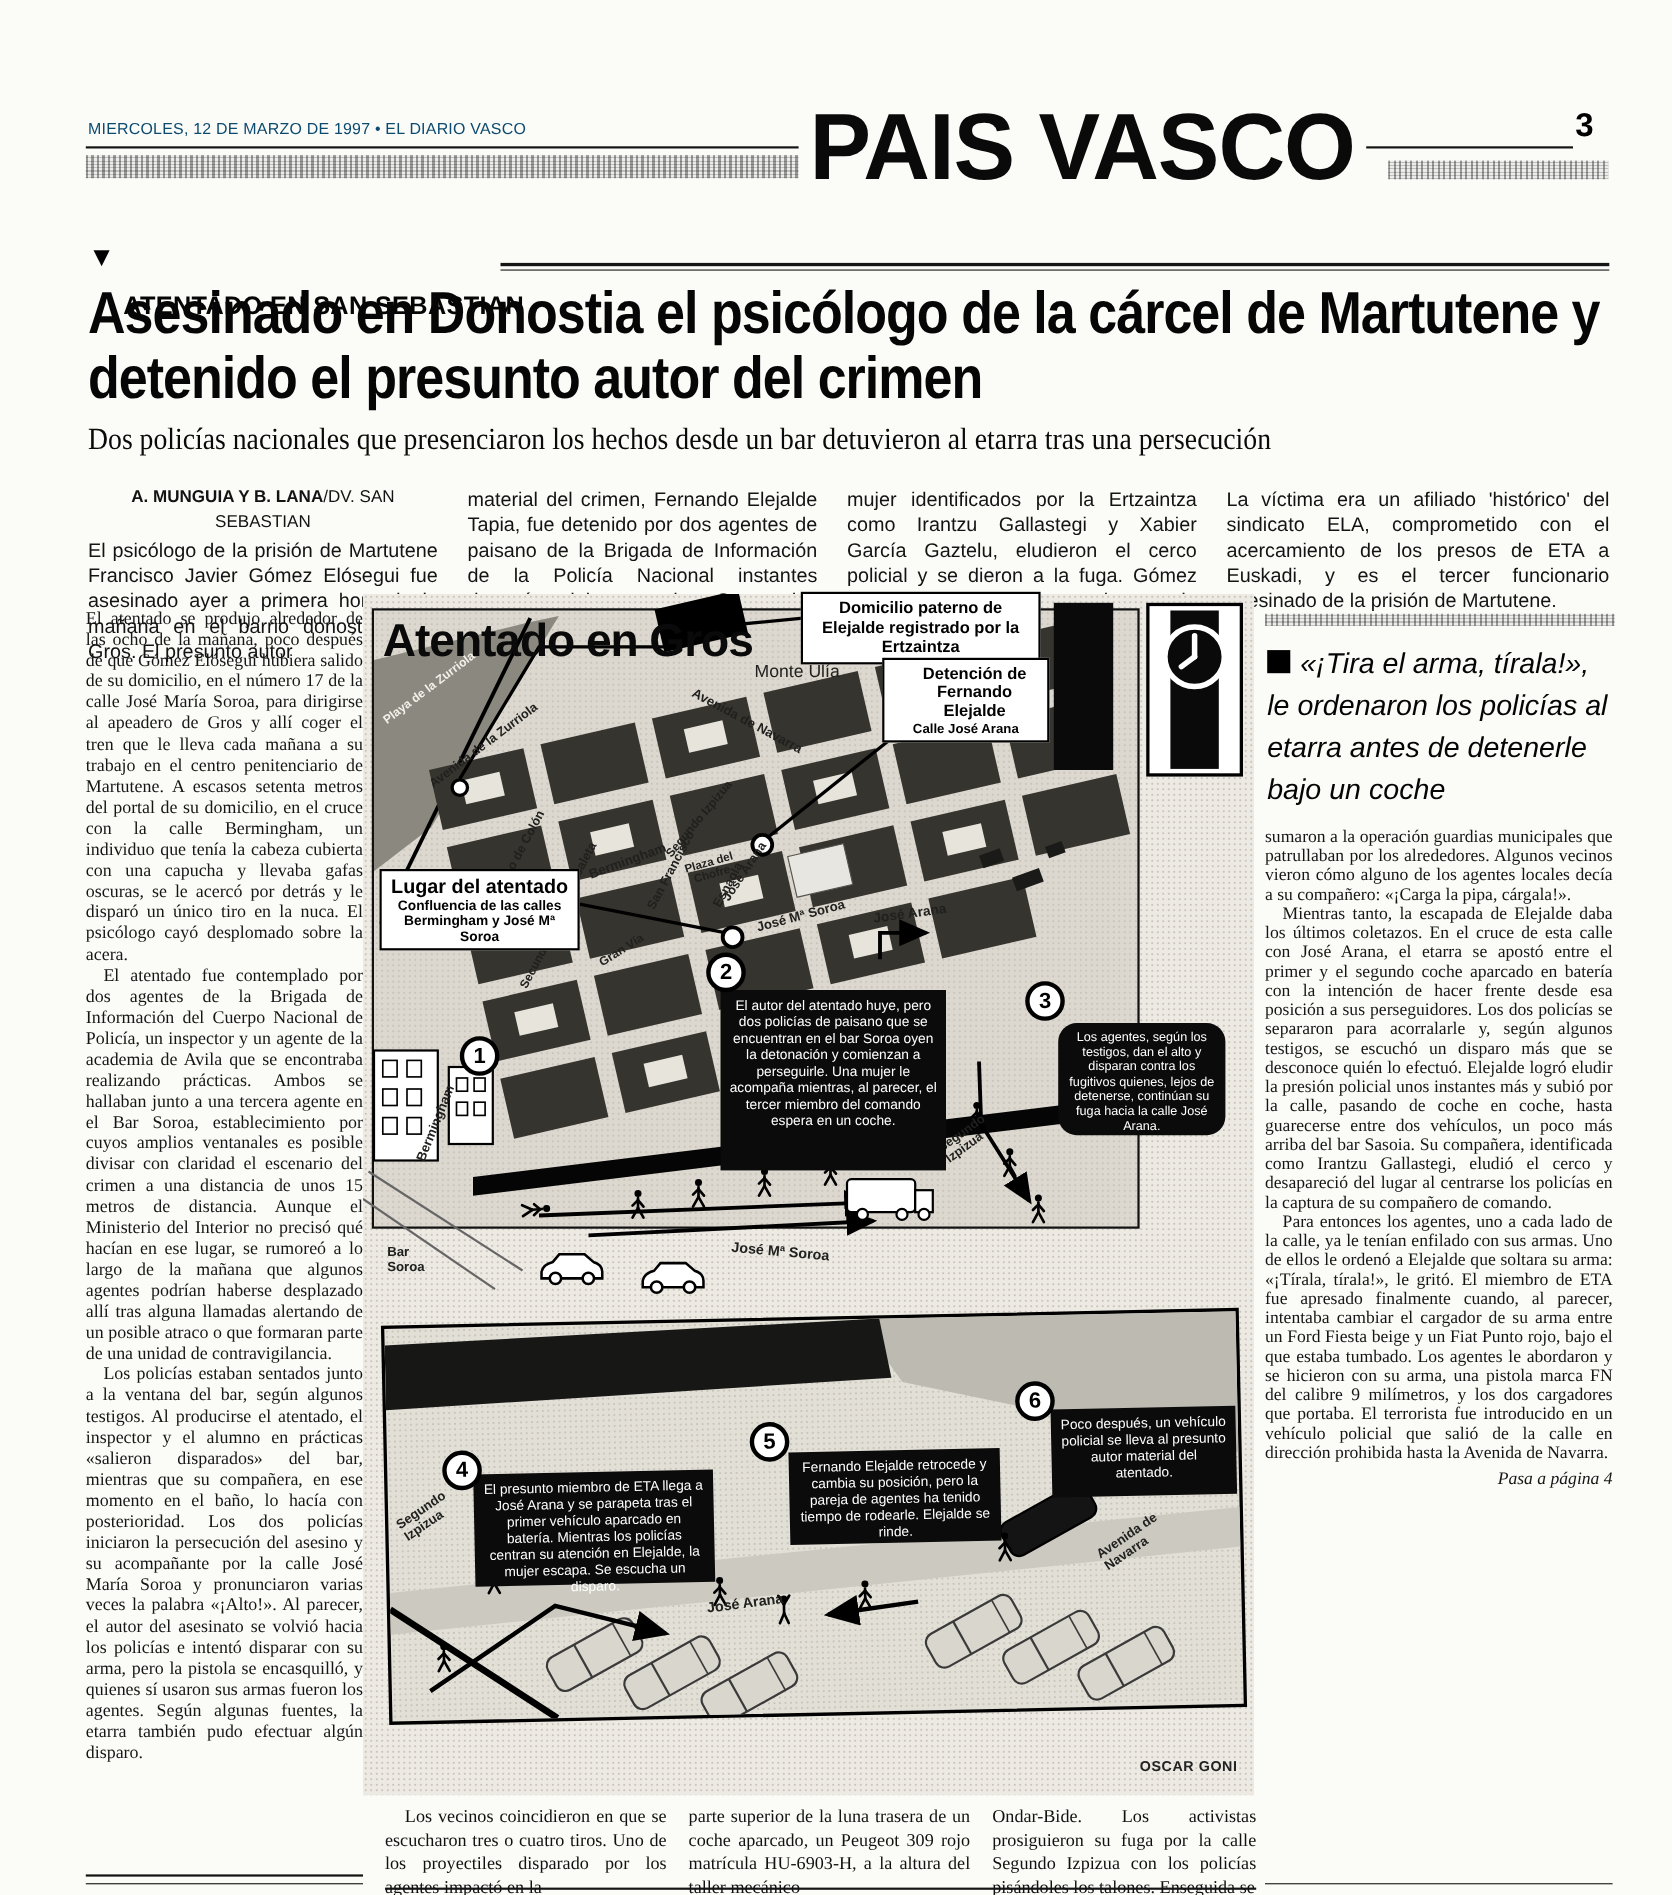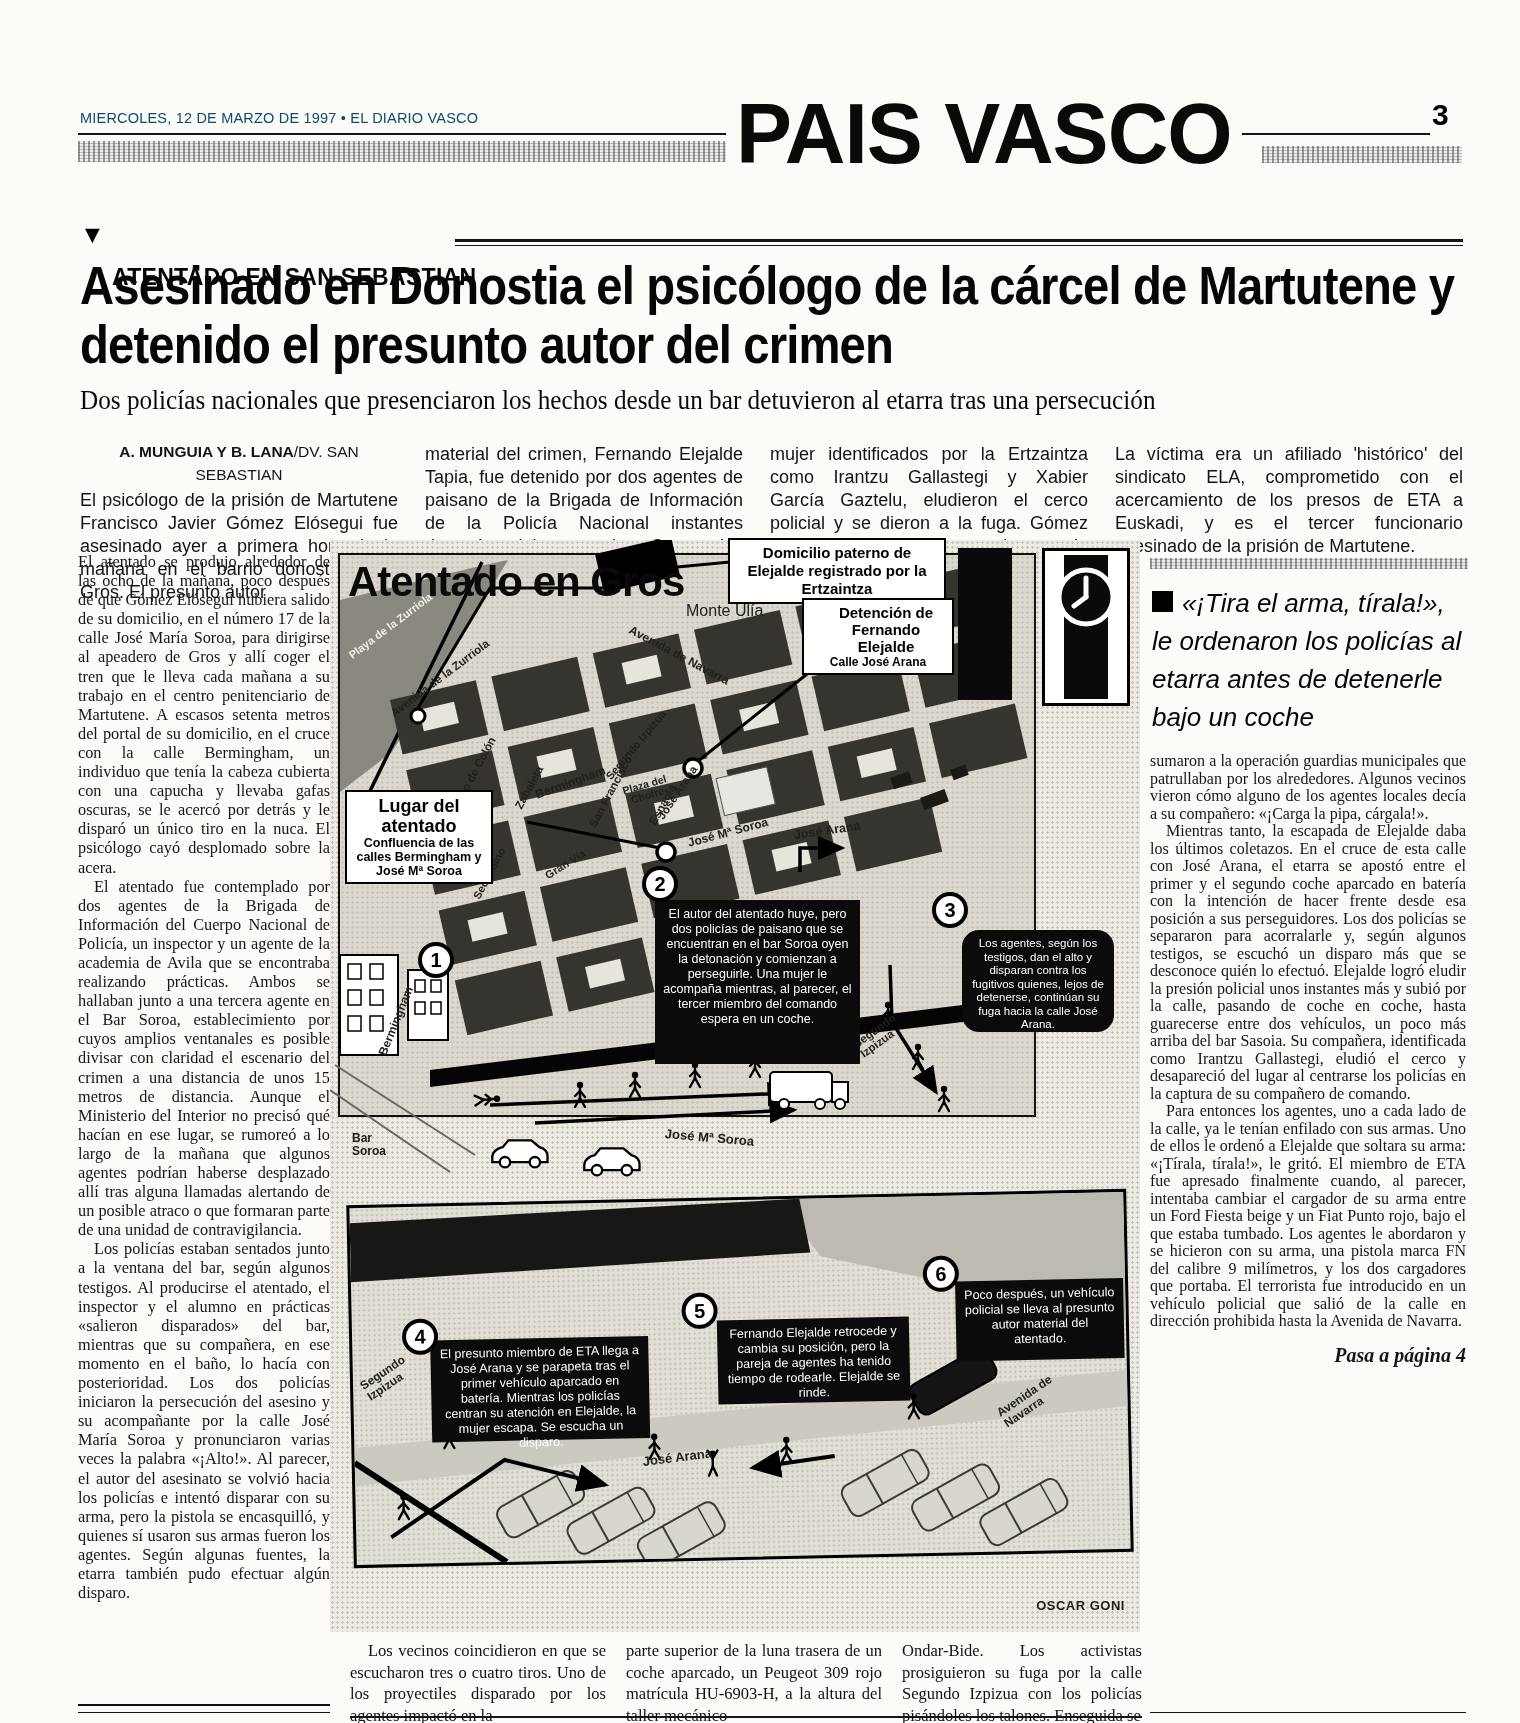--- a/index.html
+++ b/index.html
@@ -224,21 +224,21 @@
         <line x1="32" y1="32" x2="32" y2="13" stroke="#fff" stroke-width="5" stroke-linecap="round"></line>
         <line x1="32" y1="32" x2="20" y2="41" stroke="#fff" stroke-width="5" stroke-linecap="round"></line>
       </svg>
     </div>
 
     <div class="wcallout" style="left:398px;top:-2px;width:218px;font-size:15px;font-weight:bold;line-height:18px;">Domicilio paterno de Elejalde registrado por la Ertzaintza</div>
     <div class="wcallout" style="left:472px;top:58px;width:152px;">
       <div style="font-size:15px;font-weight:bold;line-height:17px;margin-left:16px;">Detención de Fernando Elejalde</div>
       <div style="font-size:12px;font-weight:bold;">Calle José Arana</div>
     </div>
-    <div class="wcallout" style="left:15px;top:250px;width:148px;">
+    <div class="wcallout" style="left:15px;top:250px;width:182px;">
       <div style="font-size:18px;font-weight:bold;line-height:20px;">Lugar del atentado</div>
       <div style="font-size:12.5px;font-weight:bold;line-height:14px;">Confluencia de las calles Bermingham y José Mª Soroa</div>
     </div>
 
     <div class="mlabel" style="left:20px;top:110px;transform:rotate(-37deg);font-size:11px;color:#f2f0ea;">Playa de la Zurriola</div>
     <div class="mlabel" style="left:62px;top:168px;transform:rotate(-37deg);font-size:11.5px;">Avenida de la Zurriola</div>
     <div class="mlabel" style="left:122px;top:268px;transform:rotate(-62deg);font-size:11.5px;">Paseo de Colón</div>
     <div class="mlabel" style="left:188px;top:262px;transform:rotate(-62deg);font-size:11.5px;">Zabaleta</div>
     <div class="mlabel" style="left:262px;top:280px;transform:rotate(-62deg);font-size:11.5px;">San Francisco</div>
     <div class="mlabel" style="left:322px;top:278px;transform:rotate(-62deg);font-size:11.5px;">Esnaola</div>
@@ -307,21 +307,21 @@
 
   <div class="abs halftone" style="left:1150px;top:558px;width:318px;height:11px;"></div>
   <div class="abs pq" style="left:1152px;top:584px;width:316px;">
     <span style="display:inline-block;width:21px;height:21px;background:#000;margin-right:9px;"></span><span>«¡Tira el arma, tírala!», le ordenaron los policías al etarra antes de detenerle bajo un coche</span>
   </div>
 
   <div class="abs serif just bodycol" style="left:1150px;top:752px;width:316px;">
     <p style="font-size:16px;line-height:17.5px;">sumaron a la operación guardias municipales que patrullaban por los alrededores. Algunos vecinos vieron cómo alguno de los agentes locales decía a su compañero: «¡Carga la pipa, cárgala!».</p>
     <p class="ind" style="font-size:16px;line-height:17.5px;">Mientras tanto, la escapada de Elejalde daba los últimos coletazos. En el cruce de esta calle con José Arana, el etarra se apostó entre el primer y el segundo coche aparcado en batería con la intención de hacer frente desde esa posición a sus perseguidores. Los dos policías se separaron para acorralarle y, según algunos testigos, se escuchó un disparo más que se desconoce quién lo efectuó. Elejalde logró eludir la presión policial unos instantes más y subió por la calle, pasando de coche en coche, hasta guarecerse entre dos vehículos, un poco más arriba del bar Sasoia. Su compañera, identificada como Irantzu Gallastegi, eludió el cerco y desapareció del lugar al centrarse los policías en la captura de su compañero de comando.</p>
     <p class="ind" style="font-size:16px;line-height:17.5px;">Para entonces los agentes, uno a cada lado de la calle, ya le tenían enfilado con sus armas. Uno de ellos le ordenó a Elejalde que soltara su arma: «¡Tírala, tírala!», le gritó. El miembro de ETA fue apresado finalmente cuando, al parecer, intentaba cambiar el cargador de su arma entre un Ford Fiesta beige y un Fiat Punto rojo, bajo el que estaba tumbado. Los agentes le abordaron y se hicieron con su arma, una pistola marca FN del calibre 9 milímetros, y los dos cargadores que portaba. El terrorista fue introducido en un vehículo policial que salió de la calle en dirección prohibida hasta la Avenida de Navarra.</p>
-    <p style="text-align:right;font-style:italic;font-weight:bold;font-size:20px;margin-top:16px;">Pasa a página 4</p>
+    <p style="text-align:right;font-style:italic;font-weight:normal;font-size:16px;margin-top:5px;">Pasa a página 4</p>
   </div>
 
   <div class="abs serif just" style="left:350px;top:1640px;width:256px;font-size:16.5px;line-height:21.5px;text-indent:18px;">Los vecinos coincidieron en que se escucharon tres o cuatro tiros. Uno de los proyectiles disparado por los agentes impactó en la</div>
   <div class="abs serif just" style="left:626px;top:1640px;width:256px;font-size:16.5px;line-height:21.5px;">parte superior de la luna trasera de un coche aparcado, un Peugeot 309 rojo matrícula HU-6903-H, a la altura del taller mecánico</div>
   <div class="abs serif just" style="left:902px;top:1640px;width:240px;font-size:16.5px;line-height:21.5px;">Ondar-Bide. Los activistas prosiguieron su fuga por la calle Segundo Izpizua con los policías pisándoles los talones. Enseguida se</div>
 
   <div class="abs" style="left:78px;top:1704px;width:252px;height:6px;border-top:2px solid #111;border-bottom:1px solid #111;"></div>
   <div class="abs rule" style="left:350px;top:1716px;width:792px;height:2px;"></div>
   <div class="abs rule" style="left:1150px;top:1712px;width:316px;height:1px;"></div>
 

